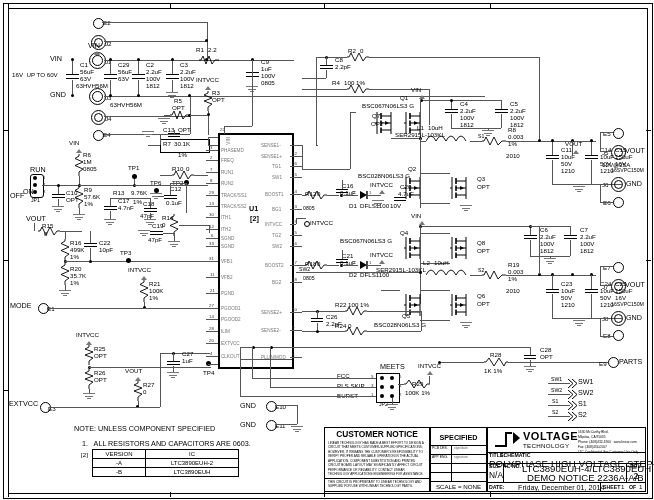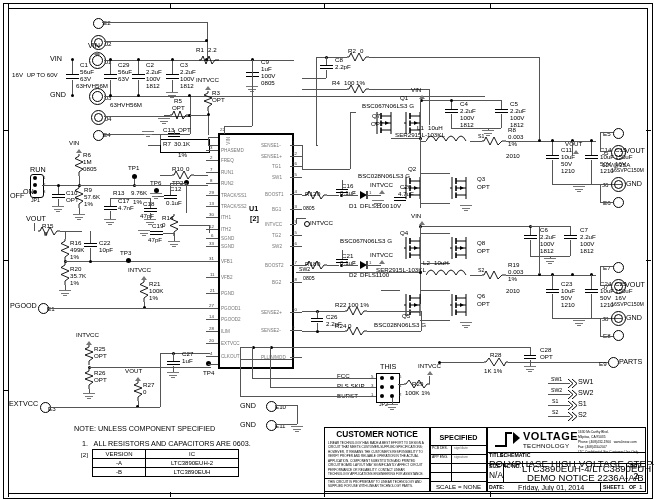--- a/index.html
+++ b/index.html
@@ -389,21 +389,21 @@
   <div class="arrowu" style="left:141px;top:276px;"></div>
   <svg class="res" style="left:139px;top:280px;" width="10" height="22">
       <polyline points="5,0 5,2 1,4.5 9,8 1,11.5 9,15 5,18 5,22" fill="none" stroke="#000" stroke-width="0.9"></polyline>
     </svg>
   <div class="t t6" style="left:149px;top:281px;">R21</div>
   <div class="t t6" style="left:149px;top:288px;">100K</div>
   <div class="t t6" style="left:149px;top:295px;">1%</div>
   <div class="ln v gr" style="left:144px;top:302px;height:6px;"></div>
   <div class="dot" style="left:143px;top:306px;"></div>
 
-  <div class="t t7" style="left:10px;top:302px;">PGOOD</div>
+  <div class="t t7" style="left:10px;top:302px;">MODE</div>
   <div class="circ" style="left:38px;top:303px;width:9px;height:9px;"></div>
   <div class="t t6" style="left:47px;top:306px;">E1</div>
   <div class="ln h gr" style="left:47px;top:308px;width:163px;"></div>
 
   <div class="t t6" style="left:76px;top:332px;">INTVCC</div>
   <div class="arrowu" style="left:86px;top:341px;"></div>
   <svg class="res" style="left:84px;top:345px;" width="10" height="20">
       <polyline points="5,0 5,2 1,4 9,7 1,10 9,13 5,16 5,20" fill="none" stroke="#000" stroke-width="0.9"></polyline>
     </svg>
   <div class="t t6" style="left:94px;top:346px;">R25</div>
@@ -1089,21 +1089,21 @@
   <div class="ln h gr" style="left:367px;top:331px;width:54px;"></div>
   <div class="dot" style="left:316px;top:330px;"></div>
   <div class="ln v gr" style="left:421px;top:311px;height:20px;"></div>
 
   <div class="ln h gr" style="left:240px;top:347px;width:290px;"></div>
   <div class="ln v gr" style="left:240px;top:347px;height:12px;"></div>
   <div class="ln h gr" style="left:240px;top:359px;width:52px;"></div>
   <div class="dot" style="left:252px;top:346px;"></div>
   <div class="dot" style="left:270px;top:346px;"></div>
 
-  <div class="t t7" style="left:380px;top:363px;">THIS</div>
+  <div class="t t7" style="left:380px;top:363px;">MEETS</div>
   <div class="t t6" style="left:337px;top:373px;">FCC</div>
   <div class="t t6" style="left:337px;top:383px;">PLS SKIP</div>
   <div class="t t6" style="left:337px;top:393px;">BURST</div>
   <div class="box" style="left:376px;top:373px;width:22px;height:28px;"></div>
   <div class="dot" style="left:380px;top:376px;width:4px;height:4px;"></div>
   <div class="dot" style="left:390px;top:376px;width:4px;height:4px;"></div>
   <div class="dot" style="left:380px;top:385px;width:4px;height:4px;"></div>
   <div class="dot" style="left:390px;top:385px;width:4px;height:4px;"></div>
   <div class="dot" style="left:380px;top:394px;width:4px;height:4px;"></div>
   <div class="dot" style="left:390px;top:394px;width:4px;height:4px;"></div>
@@ -1247,21 +1247,21 @@
   <div class="t t5 bold" style="left:489px;top:464px;">SIZE</div>
   <div class="t t8" style="left:489px;top:471px;">N/A</div>
   <div class="t t5 bold" style="left:505px;top:464px;">IC NO.</div>
   <div class="t t9" style="left:522px;top:464px;">LTC3890EUH-4/LTC3890EUH</div>
   <div class="t t9" style="left:527px;top:473px;">DEMO NOTICE 2236A-A/B</div>
   <div class="t t5 bold ctr" style="left:626px;top:464px;width:20px;">REV.</div>
   <div class="t t9 ctr" style="left:626px;top:471px;width:20px;">2</div>
 
   <div class="ln v" style="left:600px;top:482px;height:10px;"></div>
   <div class="t t5 bold" style="left:489px;top:485px;">DATE:</div>
-  <div class="t t7" style="left:518px;top:484px;">Friday, July 01, 2014</div>
+  <div class="t t7" style="left:518px;top:484px;">Friday, December 01, 2014</div>
   <div class="t t5 bold" style="left:603px;top:485px;">SHEET</div>
   <div class="t t6" style="left:621px;top:484px;">1</div>
   <div class="t t5 bold" style="left:629px;top:485px;">OF</div>
   <div class="t t6" style="left:639px;top:484px;">1</div>
 
   <div class="ln v" style="left:170px;top:492px;height:5px;"></div>
   <div class="ln v" style="left:324px;top:492px;height:5px;"></div>
   <div class="ln v" style="left:490px;top:492px;height:5px;"></div>
   <div class="ln v" style="left:8px;top:492px;height:5px;"></div>
   <div class="ln v" style="left:8px;top:3px;height:5px;"></div>

